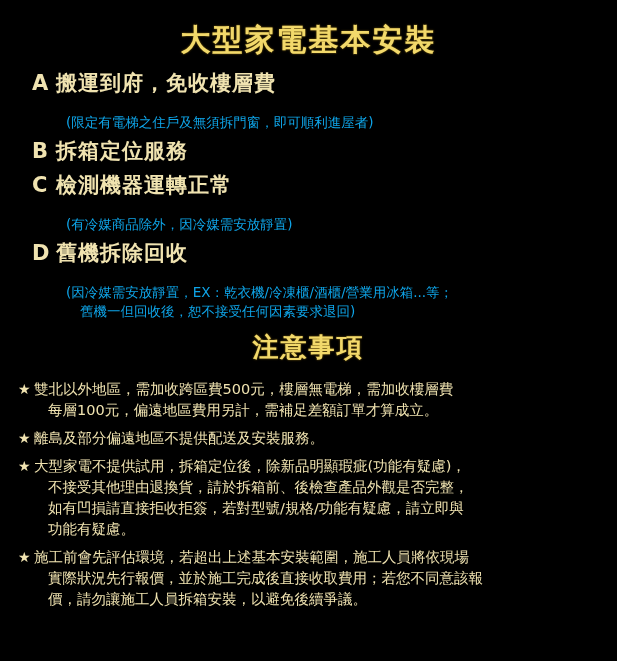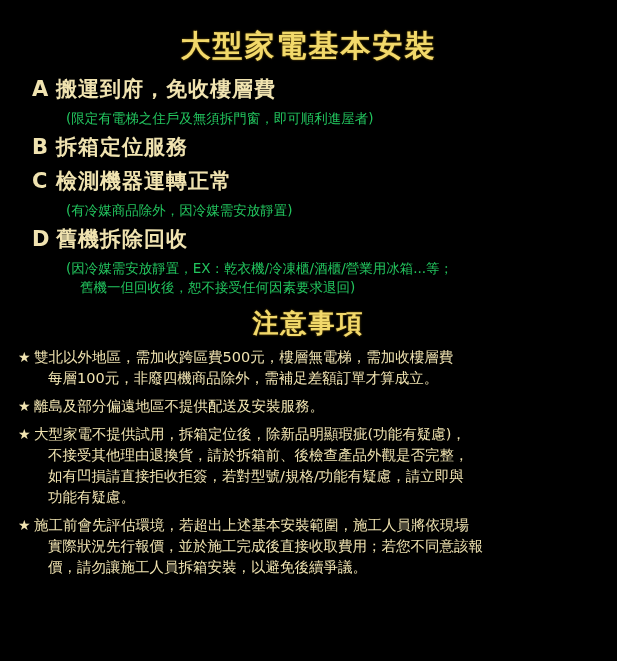--- a/index.html
+++ b/index.html
@@ -20,31 +20,31 @@
     height: 661px;
     box-sizing: border-box;
     padding: 6px 10px 0 10px;
   }
   .title {
     text-align: center;
     font-size: 30px;
     font-weight: bold;
     letter-spacing: 2px;
     color: #f2d96b;
-    margin: 20px 0 8px 0;
+    margin: 14px 0 8px 0;
     text-shadow: 0 0 2px #8a6a10;
     font-family: Liberation Mono, monospace;
   }
   .section2-title {
     text-align: center;
     font-size: 26px;
     font-weight: bold;
     letter-spacing: 2px;
     color: #f2d96b;
-    margin: 10px 0 6px 0;
+    margin: 10px 0 14px 0;
     text-shadow: 0 0 2px #8a6a10;
   }
   .item {
     margin: 0 0 6px 0;
   }
   .item-head {
     display: flex;
     align-items: baseline;
     padding-left: 22px;
   }
@@ -56,23 +56,23 @@
     flex: 0 0 24px;
   }
   .item-title {
     font-size: 21px;
     font-weight: bold;
     color: #f0e3b0;
     letter-spacing: 1px;
   }
   .item-note {
     font-size: 13.5px;
-    color: #22c55e;
+    color: #0ea5e9;
     padding-left: 56px;
-    margin-top: 6px;
+    margin-top: 16px;
     line-height: 1.35;
   }
   .item-note .cont {
     display: block;
     padding-left: 14px;
   }
   .bullet-list {
     margin-top: 2px;
   }
   .bullet {
@@ -142,21 +142,21 @@
   </div>
 
   <div class="section2-title">注意事項</div>
 
   <div class="bullet-list">
 
     <div class="bullet">
       <span class="star">★</span>
       <span class="bullet-text">
         <span class="ln">雙北以外地區，需加收跨區費500元，樓層無電梯，需加收樓層費</span>
-        <span class="ln indent">每層100元，非廢四機商品除外，需補足差額訂單才算成立。</span>
+        <span class="ln indent">每層100元，偏遠地區費用另計，需補足差額訂單才算成立。</span>
       </span>
     </div>
 
     <div class="bullet">
       <span class="star">★</span>
       <span class="bullet-text">
         <span class="ln">離島及部分偏遠地區不提供配送及安裝服務。</span>
       </span>
     </div>
 

